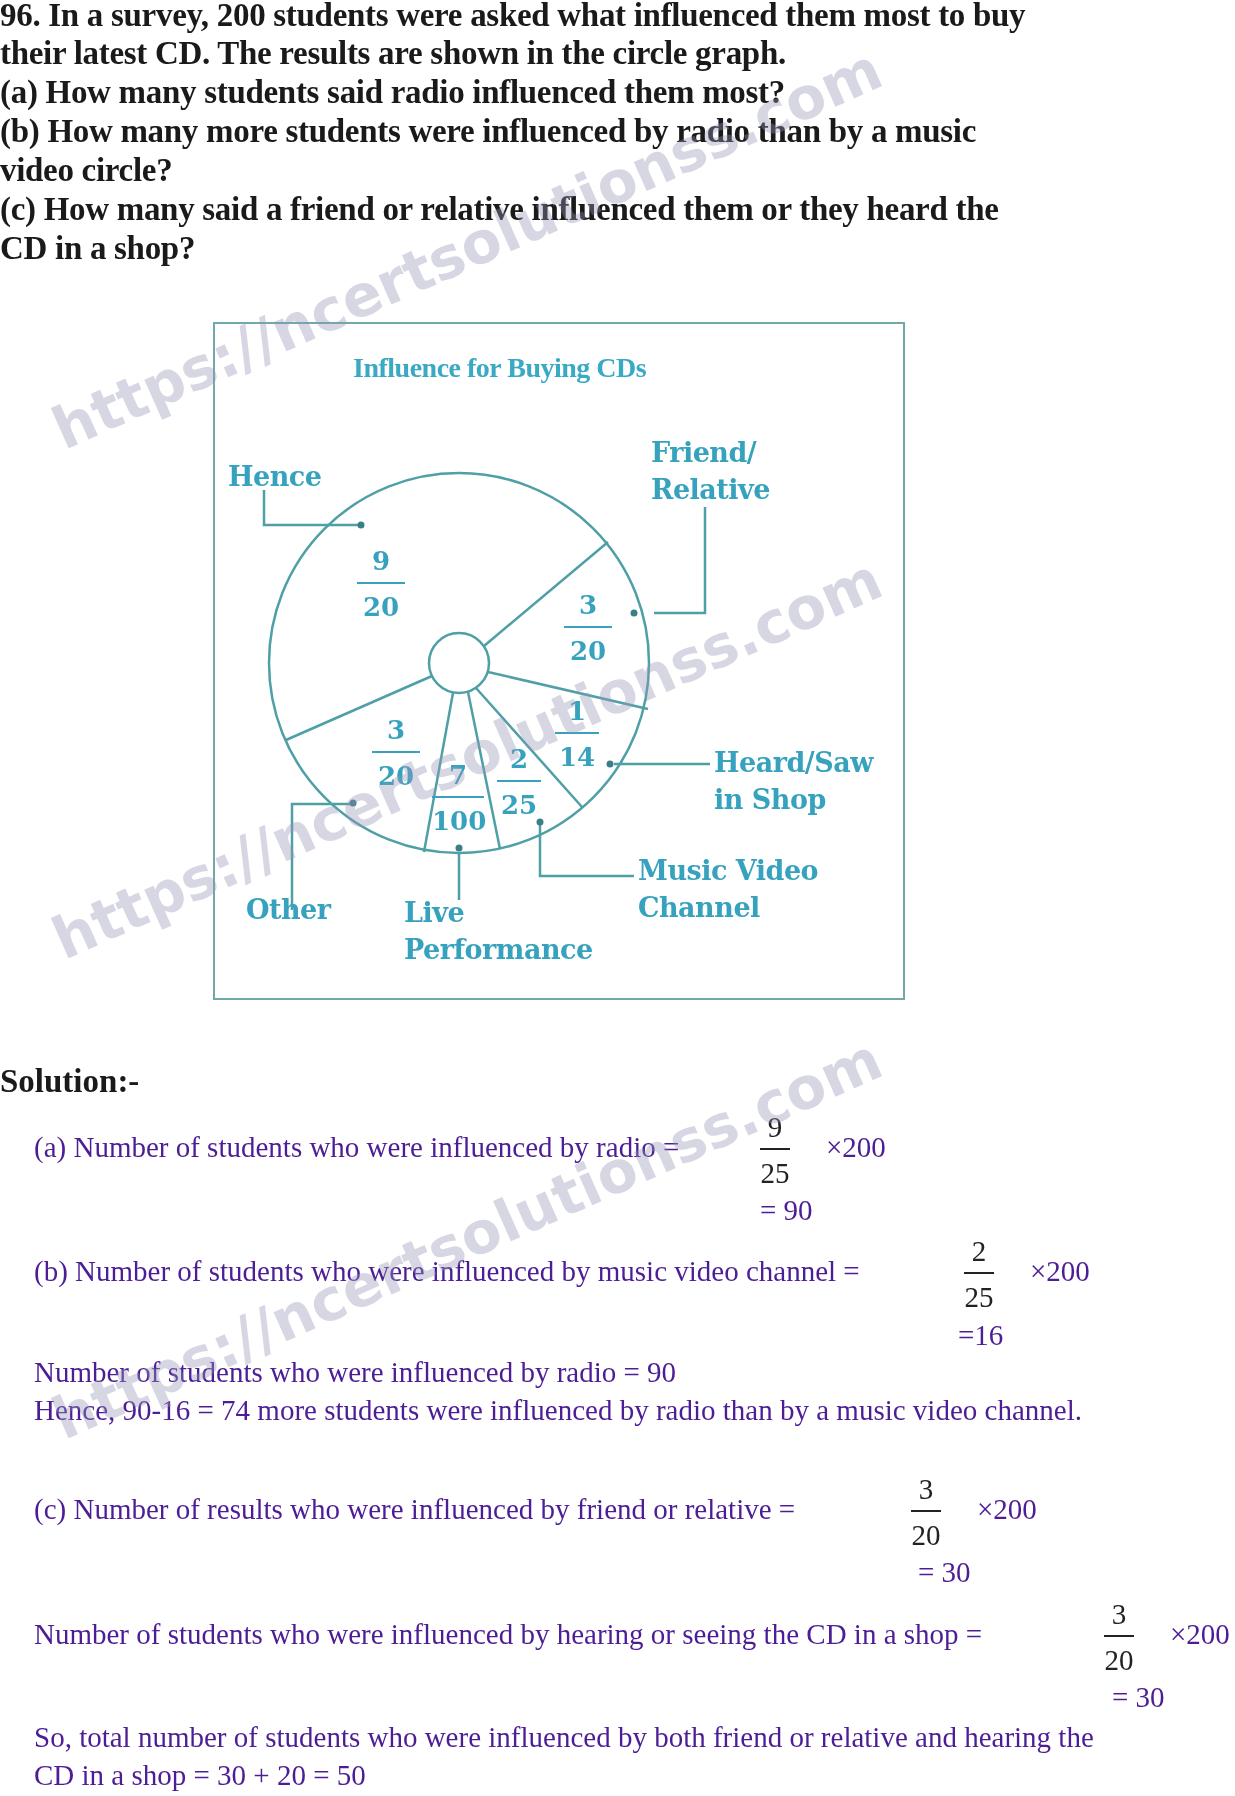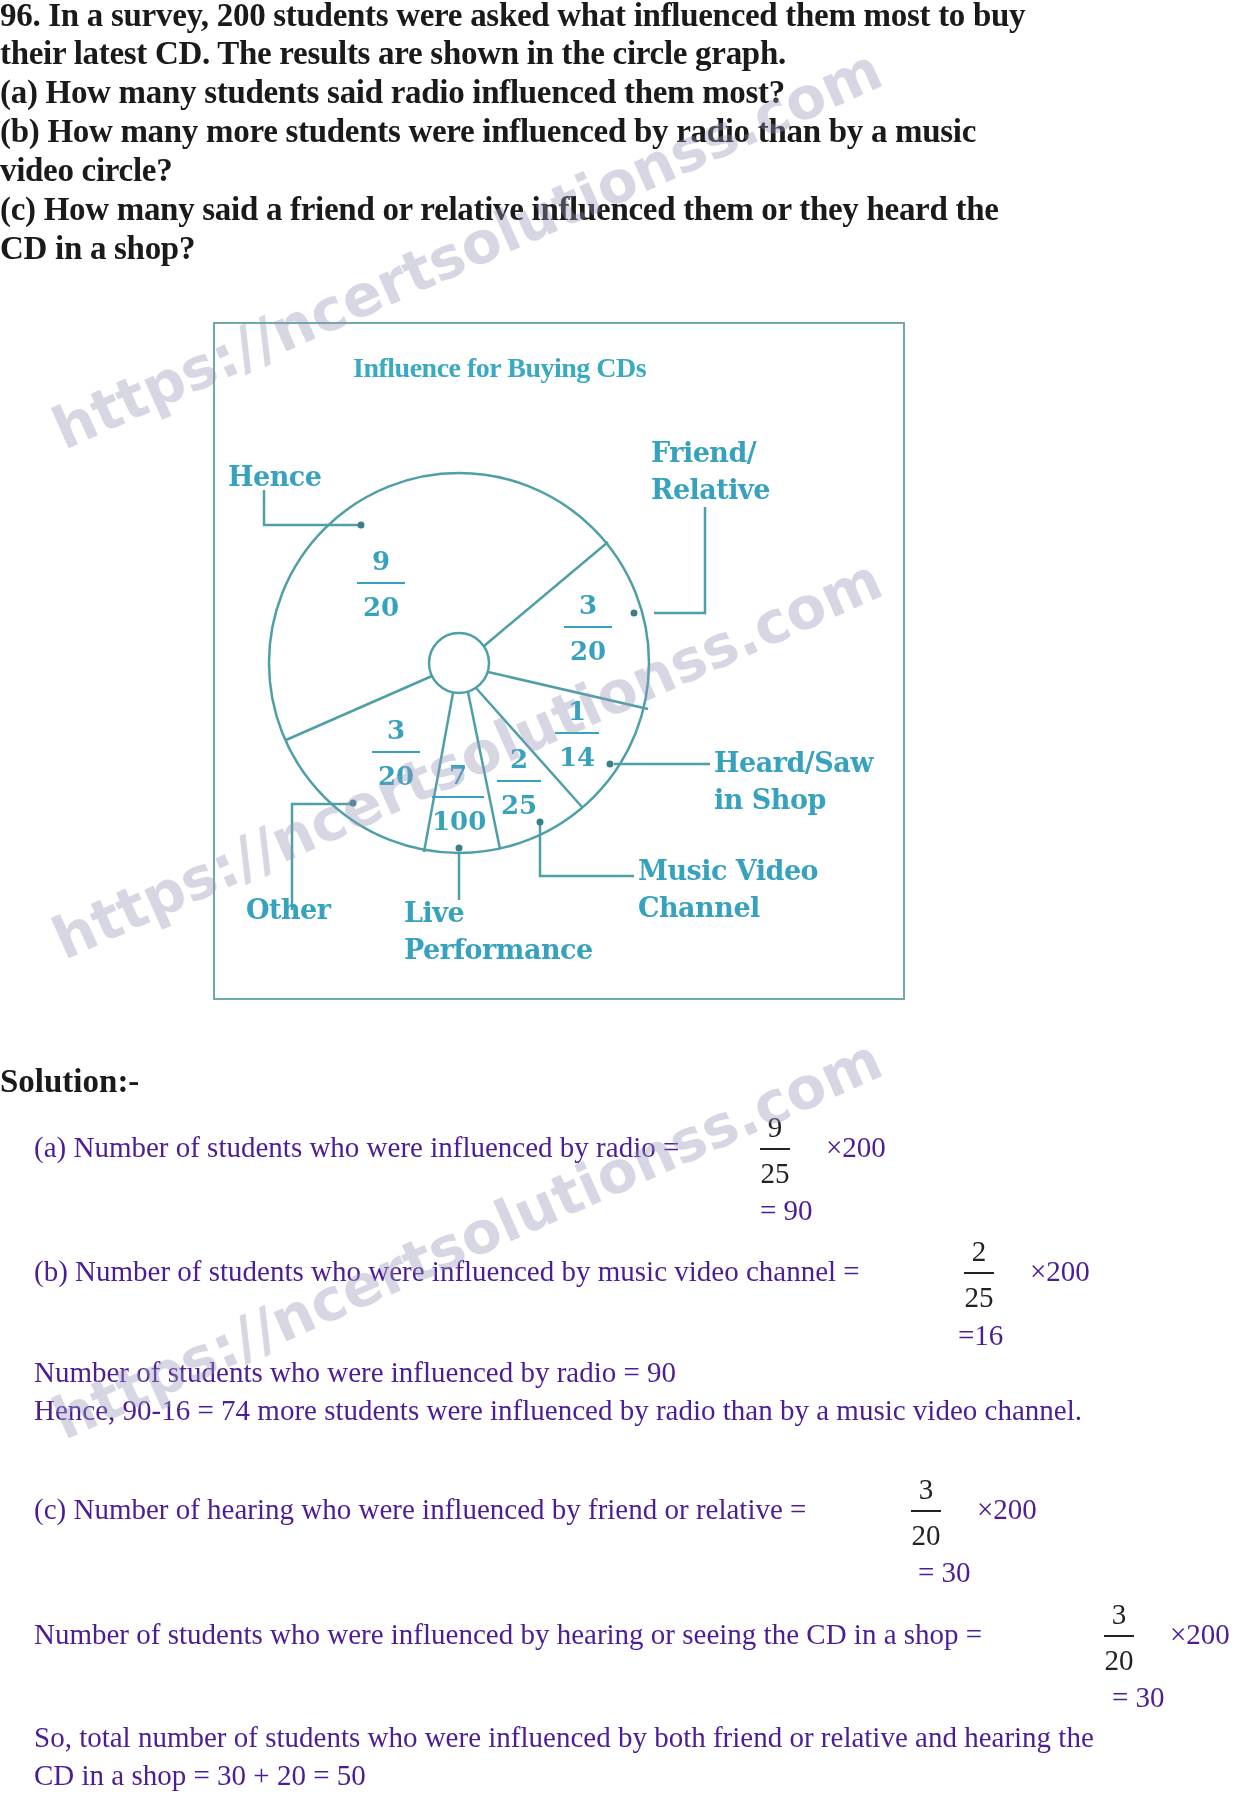--- a/index.html
+++ b/index.html
@@ -151,21 +151,21 @@
 <div class="frac" style="left:964px;top:1234px;width:30px">
   <span class="num">2</span>
     <i class="bar"></i>
     <span class="den">25</span>
 </div>
 <div class="s-text" style="left:996px;top:1254px">×200</div>
 <div class="s-text" style="left:924px;top:1318px">=16</div>
 <div class="s-text" style="left:0;top:1355px">Number of students who were influenced by radio = 90</div>
 <div class="s-text" style="left:0;top:1393px">Hence, 90-16 = 74 more students were influenced by radio than by a music video channel.</div>
 
-<div class="s-text" style="left:0;top:1492px">(c) Number of hearing who were influenced by friend or relative  =</div>
+<div class="s-text" style="left:0;top:1492px">(c) Number of results who were influenced by friend or relative  =</div>
 <div class="frac" style="left:911px;top:1472px;width:30px">
   <span class="num">3</span>
     <i class="bar"></i>
     <span class="den">20</span>
 </div>
 <div class="s-text" style="left:943px;top:1492px">×200</div>
 <div class="s-text" style="left:884px;top:1555px">= 30</div>
 
 <div class="s-text" style="left:0;top:1617px">Number of students who were influenced by hearing or seeing the CD in a shop  =</div>
 <div class="frac" style="left:1104px;top:1597px;width:30px">

